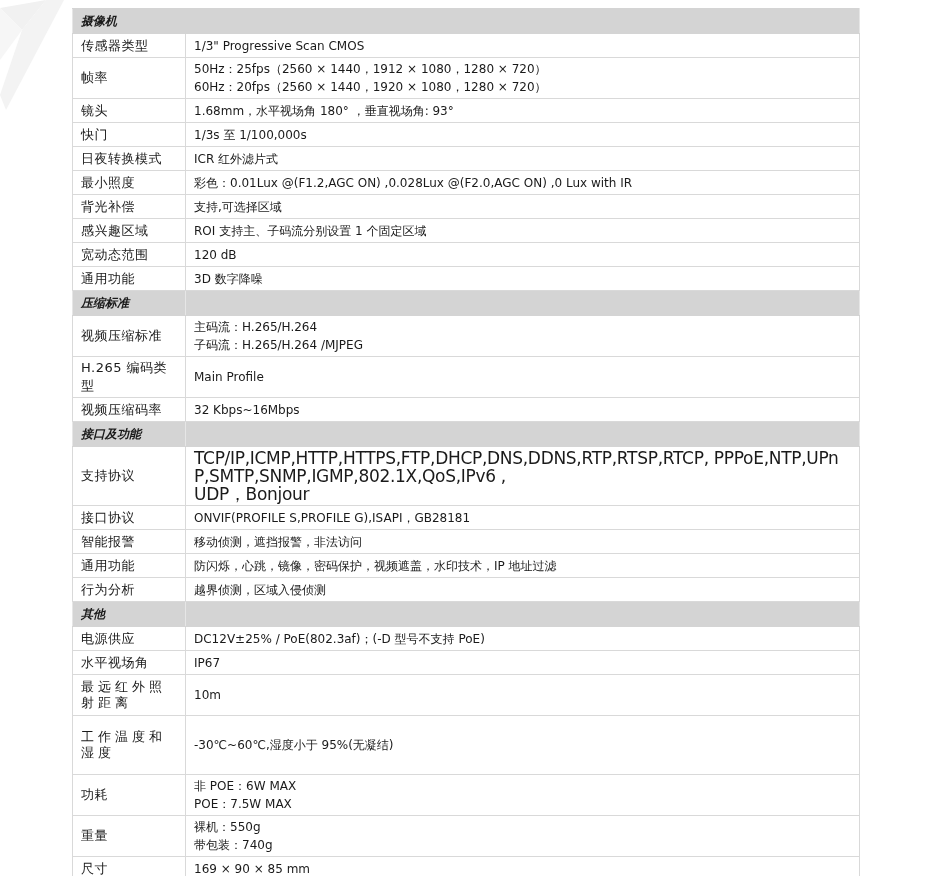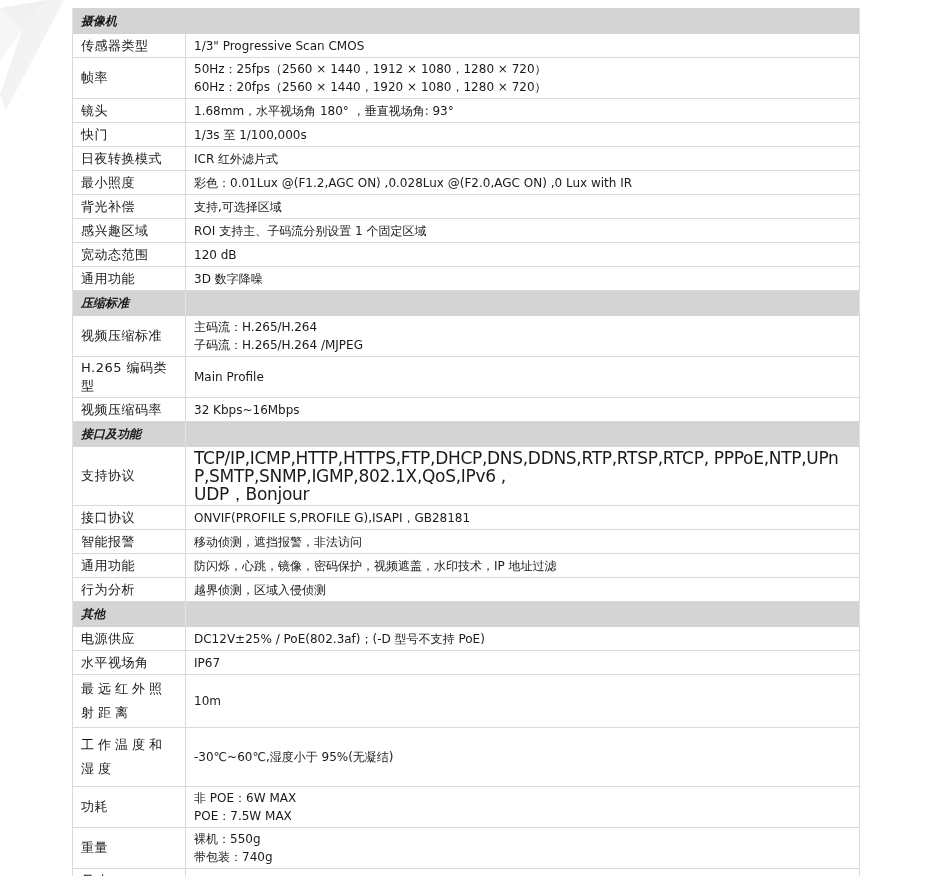--- a/index.html
+++ b/index.html
@@ -22,21 +22,21 @@
   }
   table.spec col.c1 { width: 113px; }
   table.spec col.c2 { width: 674px; }
   table.spec td {
     border: 1px solid #d9d9d9;
     padding: 2px 8px;
     vertical-align: middle;
     word-break: break-all;
   }
   table.spec td.k { font-size: 13px; letter-spacing: 0.5px; }
-  table.spec td.k.spaced { letter-spacing: 4px; line-height: 24px; }
+  table.spec td.k.spaced { letter-spacing: 4px; line-height: 16px; }
   tr.section td {
     background: #d4d4d4;
     font-weight: bold;
     font-style: italic;
     font-size: 12px;
     height: 20px;
     padding-top: 2px; padding-bottom: 2px;
     border-color: #d4d4d4 #e6e6e6;
   }
   tr.r1 td { height: 19px; }

